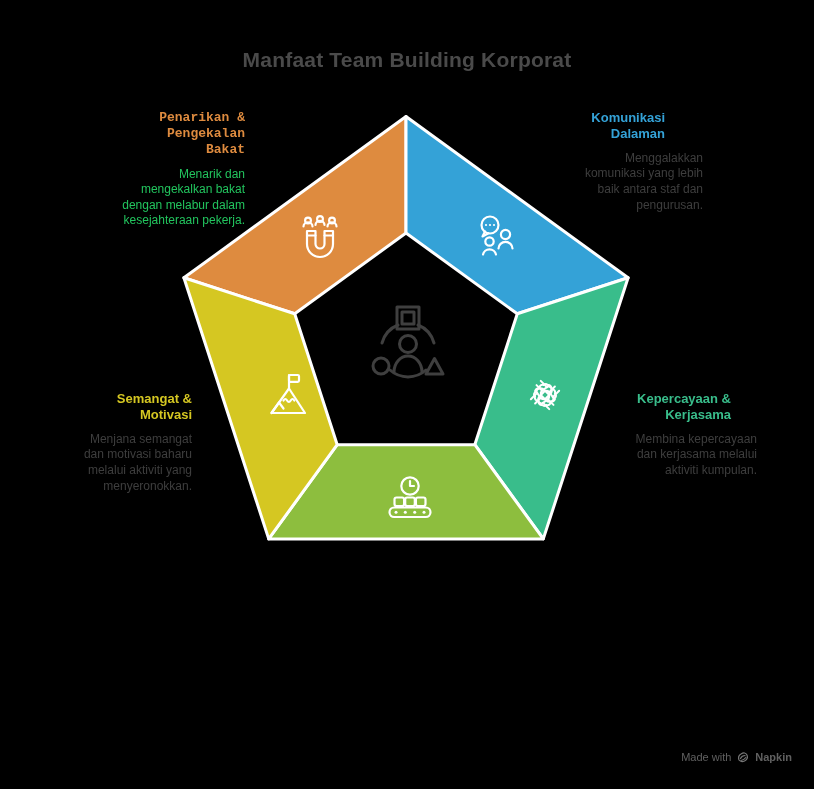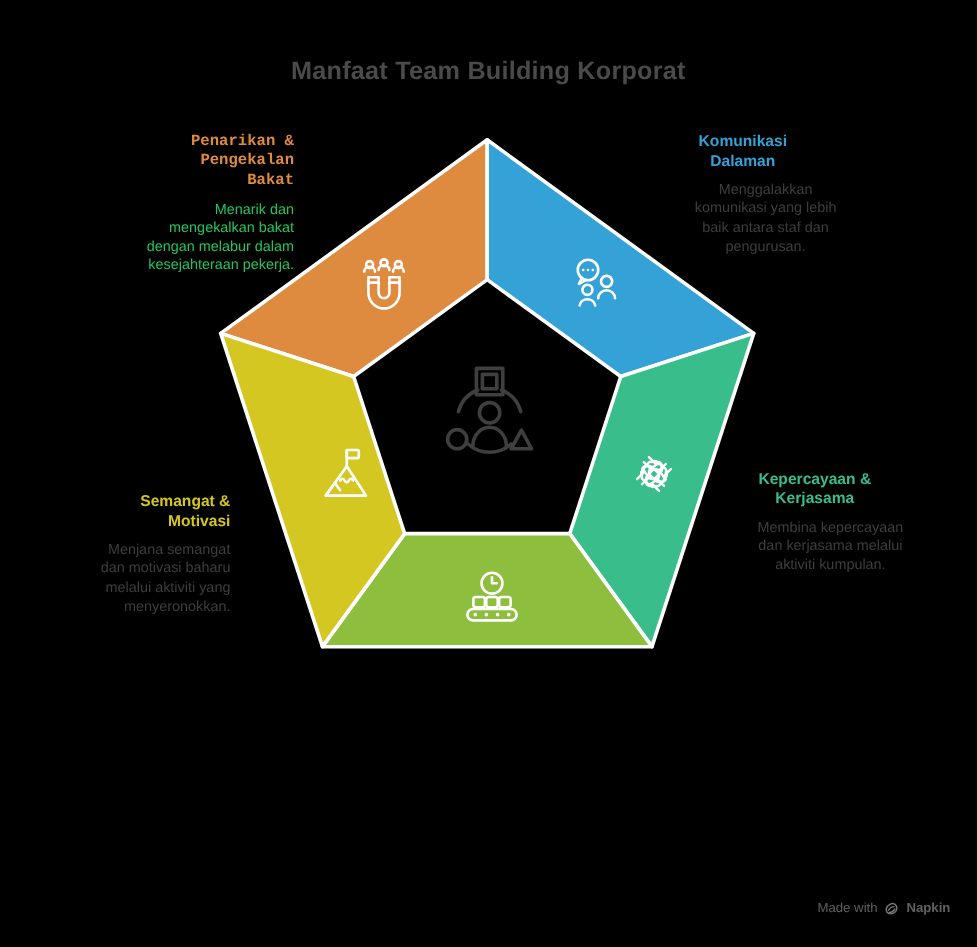--- a/index.html
+++ b/index.html
@@ -9,29 +9,29 @@
   }
   .title{
     position:absolute;left:0;top:48px;width:814px;text-align:center;
     font-size:21px;font-weight:700;letter-spacing:.2px;
   }
   .diagram-svg{position:absolute;left:0;top:0;}
   .section{position:absolute;font-size:12px;}
   .section .heading{font-weight:700;font-size:13px;line-height:1.22;margin:0 0 9px 0;}
   .section .desc{line-height:1.3;}
   .align-right{text-align:right;}
-  .align-left{text-align:center;}
+  .align-left{text-align:right;}
   .align-center{text-align:center;}
   .sec-penarikan{left:111px;top:110px;width:134px;}
   .sec-penarikan .heading{max-width:120px;margin-left:auto;font-family:Liberation Mono, monospace;}
   .sec-komunikasi{left:573px;top:110px;width:130px;}
   .sec-komunikasi .heading{max-width:92px;}
   .sec-kepercayaan{left:627px;top:391px;width:130px;}
   .sec-kepercayaan .heading{max-width:104px;}
-  .sec-semangat{left:74px;top:410px;width:118px;}
+  .sec-semangat{left:74px;top:391px;width:118px;}
   .sec-semangat .heading{max-width:82px;margin-left:auto;}
   .sec-produktiviti{left:343px;top:582px;width:130px;}
   .footer{
     position:absolute;right:22px;top:750px;display:flex;align-items:center;gap:5px;
     font-size:11px;
   }
   .footer .brand{font-weight:600;}
 </style>
 </head>
 <body>

